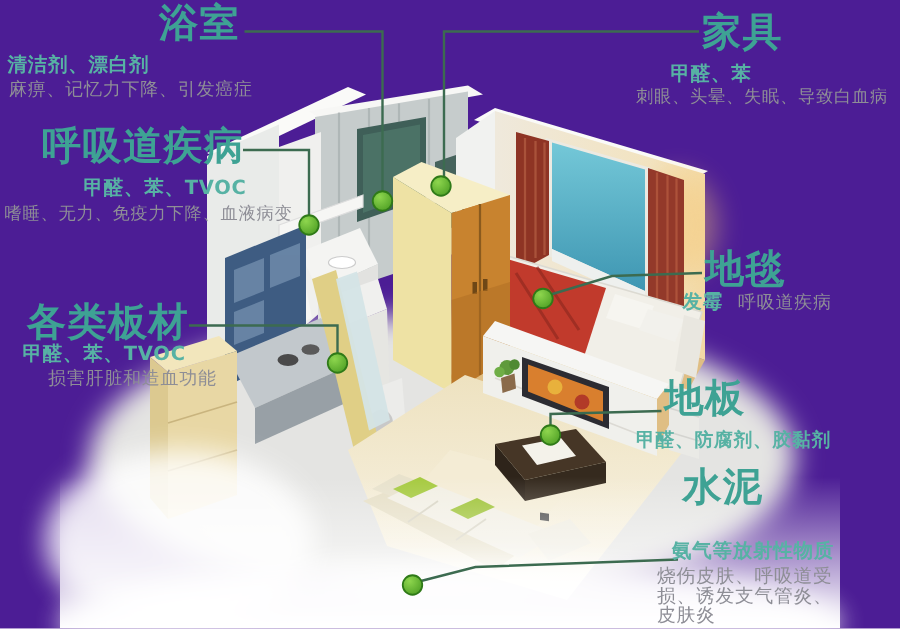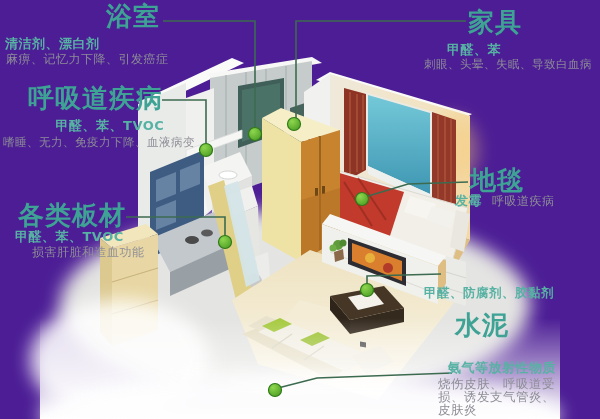--- a/index.html
+++ b/index.html
@@ -236,19 +236,20 @@
 
   <div class="txt t-title" style="left:468px;top:8px;">家具</div>
   <div class="txt t-poll" style="left:447px;top:43px;">甲醛、苯</div>
   <div class="txt t-eff" style="left:424px;top:58px;font-size:11.5px;">刺眼、头晕、失眠、导致白血病</div>
 
   <div class="txt t-title" style="left:470px;top:166px;">地毯</div>
   <div class="txt" style="left:455px;top:191px;">
     <span class="t-poll">发霉</span><span class="t-eff sp">呼吸道疾病</span>
   </div>
 
+  <div class="txt t-title" style="left:443px;top:252px;">地板</div>
   <div class="txt t-poll" style="left:424px;top:286px;font-size:12.5px;">甲醛、防腐剂、胶黏剂</div>
 
   <div class="txt t-title" style="left:455px;top:311px;">水泥</div>
   <div class="txt t-poll" style="left:448px;top:361px;">氨气等放射性物质</div>
   <div class="txt t-eff wrap" style="left:438px;top:377px;width:126px;line-height:13px;font-size:12.5px;">烧伤皮肤、呼吸道受损、诱发支气管炎、皮肤炎</div>
 
 </div>
 
 </body></html>

